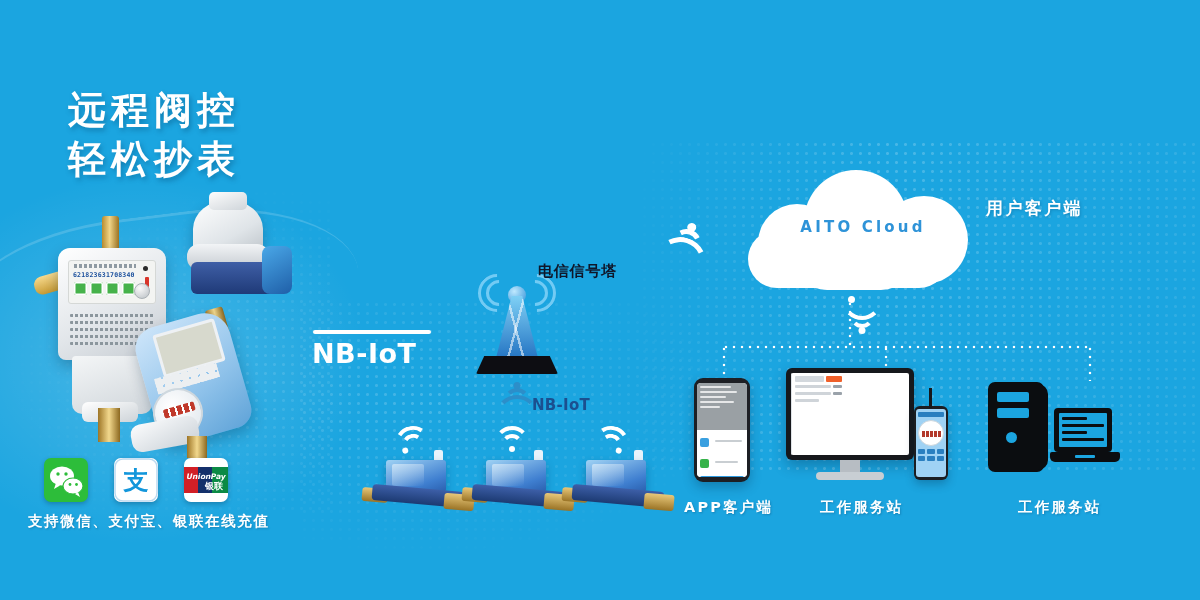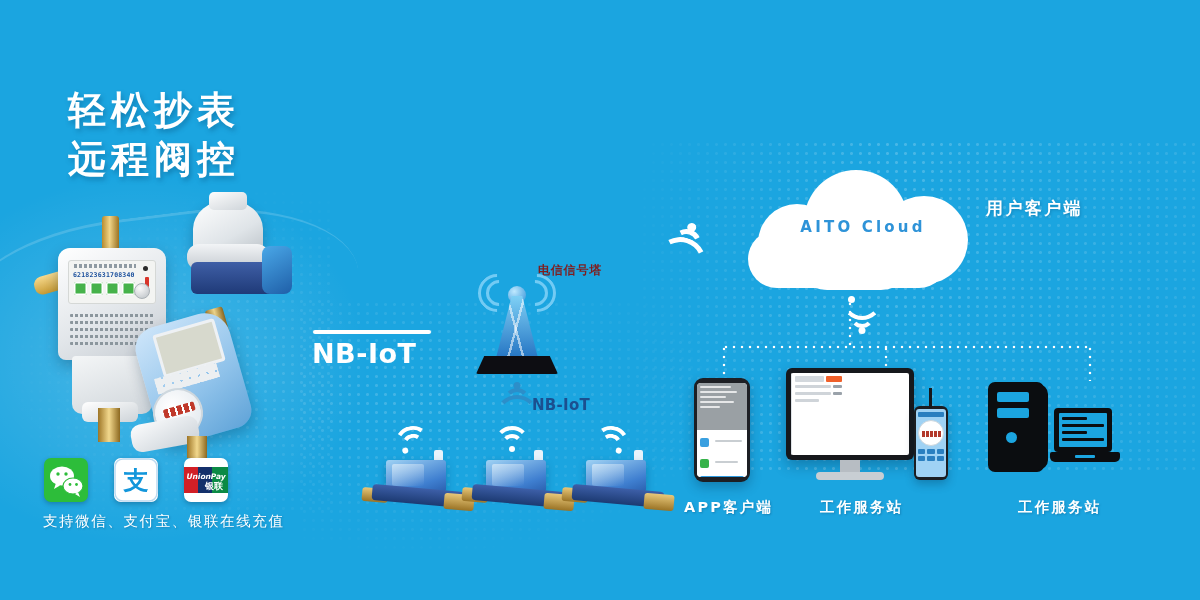--- a/index.html
+++ b/index.html
@@ -199,24 +199,23 @@
   }
 
   
   .pay-row { position: absolute; left: 44px; top: 458px; display: flex; gap: 26px; align-items: center; }
   .pay-icon { width: 44px; height: 44px; border-radius: 7px; position: relative; overflow: hidden; box-shadow: 0 2px 5px rgba(0,40,70,.3); }
   .pay-wechat { background: #2dbd3a; }
   .pay-alipay { background: #ffffff; }
   .pay-union { background: #ffffff; }
   .pay-caption {
     position: absolute; left: 28px; top: 512px;
-    color: #ffffff; font-weight: normal; font-size: 14.5px; letter-spacing: 1.6px;
+    color: #ffffff; font-weight: bold; font-size: 14.5px; letter-spacing: 1.6px;
     font-family: "DejaVu Sans", sans-serif;
     text-shadow: 1px 1px 2px rgba(0,60,100,.3);
-    margin-left: 15px;
   }
 
   
   .nbiot-big {
     position: absolute; left: 312px; top: 330px;
     color: #fff; font-weight: bold; font-size: 27px; letter-spacing: .5px;
     padding-top: 8px;
     font-family: "DejaVu Sans", sans-serif;
   }
   .nbiot-big:before {
@@ -252,21 +251,21 @@
   .tower .arc {
     position: absolute; border: 3.5px solid rgba(120,205,245,.95);
     border-radius: 50%; border-right-color: transparent; border-bottom-color: transparent;
   }
   .tower .al1 { left: 24px; top: 8px; width: 26px; height: 26px; transform: rotate(-45deg); }
   .tower .al2 { left: 16px; top: 2px; width: 38px; height: 38px; transform: rotate(-45deg); }
   .tower .ar1 { left: 60px; top: 8px; width: 26px; height: 26px; transform: rotate(135deg); }
   .tower .ar2 { left: 56px; top: 2px; width: 38px; height: 38px; transform: rotate(135deg); }
   .tower-label {
     position: absolute; left: 538px; top: 262px;
-    color: #7f1d1d; font-weight: bold; font-size: 12px; letter-spacing: .8px;
+    color: #0f172a; font-weight: bold; font-size: 15px; letter-spacing: .8px;
     font-family: "DejaVu Sans", sans-serif;
     text-align: right;
   }
 
   
   .wifi { position: absolute; }
   .wifi .w-arc {
     position: absolute; border-style: solid; border-color: #fff transparent transparent transparent;
     border-radius: 50%; left: 50%; transform: translateX(-50%);
   }
@@ -467,22 +466,22 @@
 
 <div id="stage">
 
   <div class="glow-left"></div>
   <div class="swoosh"></div>
   <div class="dotfield dots-right"></div>
   <div class="dotfield dots-mid"></div>
   <div class="dotfield dots-left"></div>
 
   <div class="headline-left">
+    <div>远程阀控</div>
     <div>轻松抄表</div>
-    <div>远程阀控</div>
   </div>
 
   <div class="product-wrap">
 
     <div class="meter-a">
       <div class="brass"></div>
       <div class="wing"></div>
       <div class="body">
         <div class="screenplate">
           <div class="microtext"></div>

